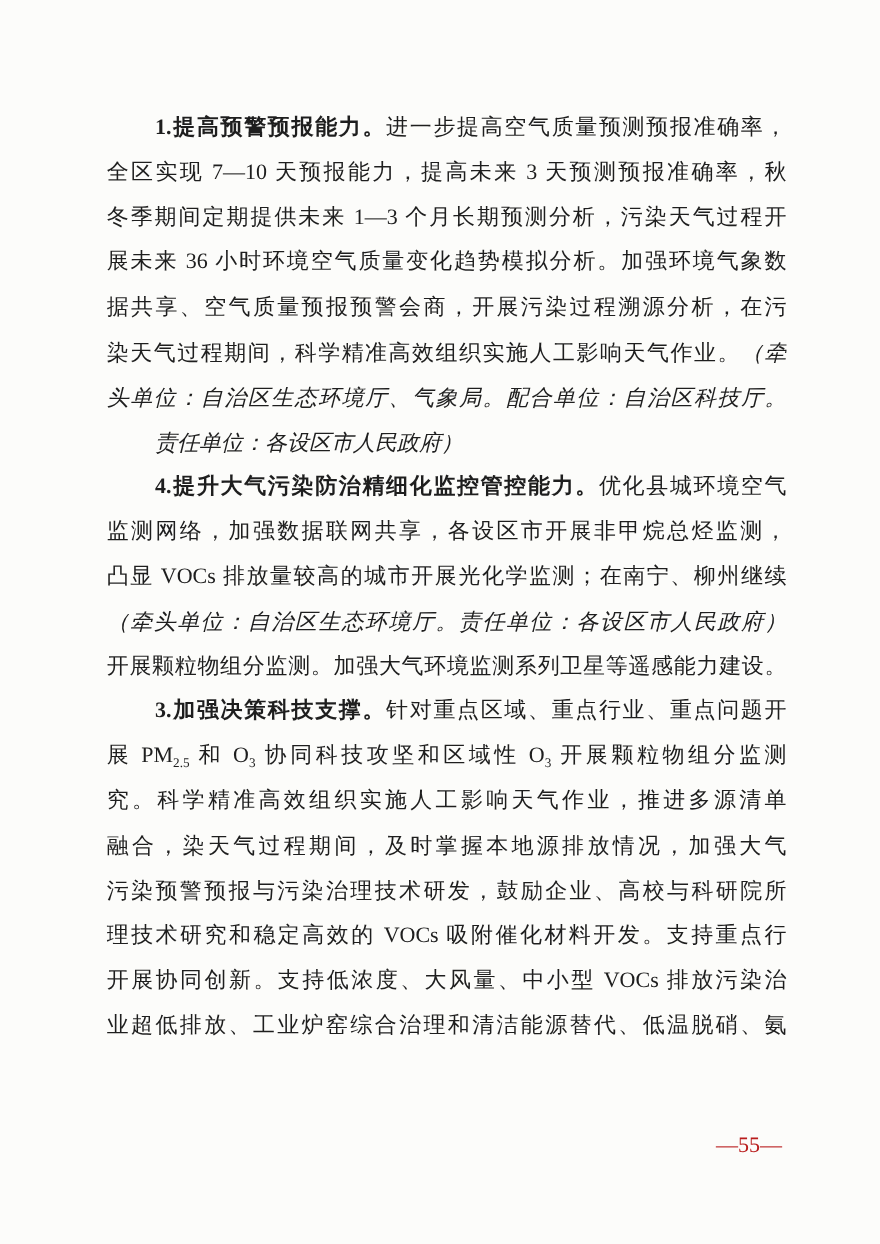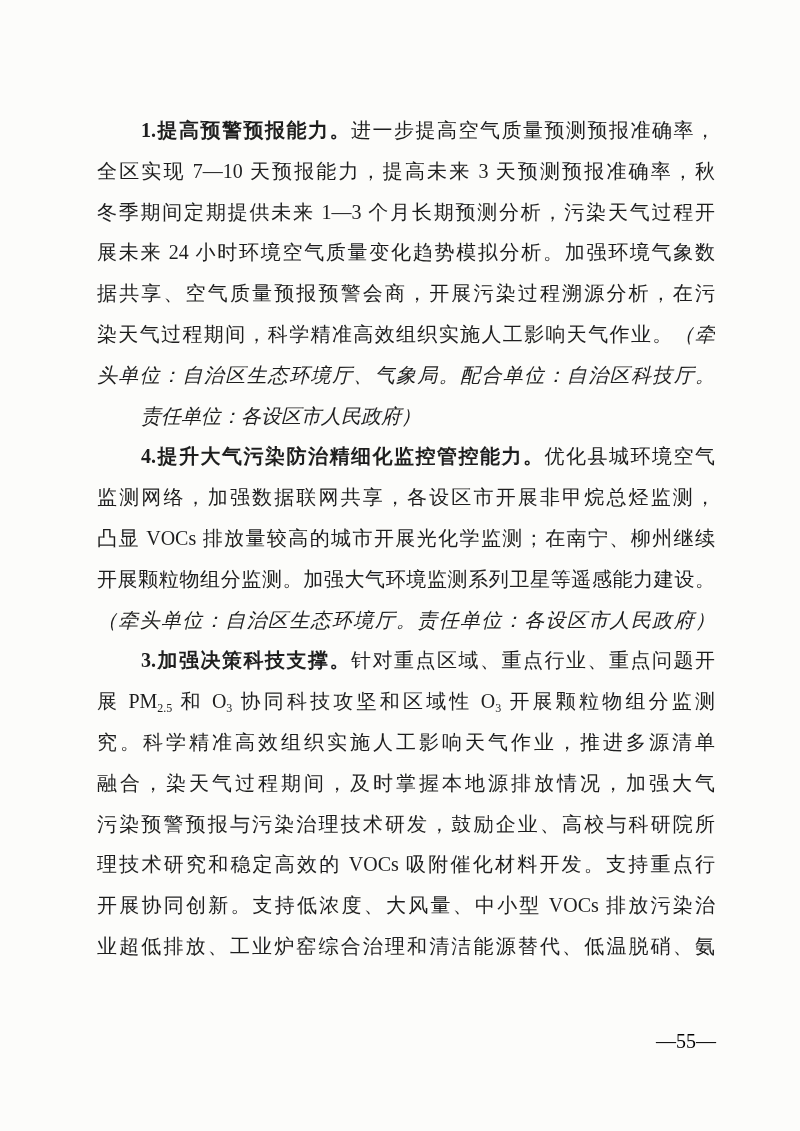--- a/index.html
+++ b/index.html
@@ -12,21 +12,21 @@
     width: 800px;
     height: 1131px;
     background: #fcfcfa;
     overflow: hidden;
     font-family: "Liberation Serif", "DejaVu Serif", serif;
     color: #1e1e1e;
   }
   .text-block {
     position: absolute;
     left: 97px;
-    top: 110px;
+    top: 96px;
     width: 618px;
   }
   .line {
     height: 40.8px;
     line-height: 40.8px;
     font-size: 20px;
     text-align: justify;
     text-align-last: justify;
     overflow: hidden;
   }
@@ -50,45 +50,44 @@
     position: relative;
     top: 4px;
   }
   .page-number {
     position: absolute;
     top: 1029px;
     left: 651px;
     width: 70px;
     font-size: 20px;
     line-height: 24px;
-    text-align: center;
-    color: #000000;
+    color: #b91c1c;
   }
 </style>
 </head>
 <body>
 
 <div class="page">
   <div class="text-block">
       <div>
         <div class="line indent"><span class="b">1.提高预警预报能力。</span><span>进一步提高空气质量预测预报准确率，</span></div>
         <div class="line"><span>全区实现 7—10 天预报能力，提高未来 3 天预测预报准确率，秋</span></div>
         <div class="line"><span>冬季期间定期提供未来 1—3 个月长期预测分析，污染天气过程开</span></div>
-        <div class="line"><span>展未来 24 小时环境空气质量变化趋势模拟分析。加强环境气象数</span></div>
+        <div class="line"><span>展未来 36 小时环境空气质量变化趋势模拟分析。加强环境气象数</span></div>
         <div class="line"><span>据共享、空气质量预报预警会商，开展污染过程溯源分析，在污</span></div>
         <div class="line"><span>染天气过程期间，科学精准高效组织实施人工影响天气作业。</span><span class="k">（牵</span></div>
         <div class="line"><span class="k">头单位：自治区生态环境厅、气象局。配合单位：自治区科技厅。</span></div>
         <div class="line last"><span class="k">责任单位：各设区市人民政府）</span></div>
       </div>
       <div>
         <div class="line indent"><span class="b">4.提升大气污染防治精细化监控管控能力。</span><span>优化县城环境空气</span></div>
         <div class="line"><span>监测网络，加强数据联网共享，各设区市开展非甲烷总烃监测，</span></div>
         <div class="line"><span>凸显 VOCs 排放量较高的城市开展光化学监测；在南宁、柳州继续</span></div>
+        <div class="line"><span class="k">（牵头单位：自治区生态环境厅。责任单位：各设区市人民政府）</span></div>
         <div class="line"><span>开展颗粒物组分监测。加强大气环境监测系列卫星等遥感能力建设。</span></div>
-        <div class="line"><span class="k">（牵头单位：自治区生态环境厅。责任单位：各设区市人民政府）</span></div>
       </div>
       <div>
         <div class="line indent"><span class="b">3.加强决策科技支撑。</span><span>针对重点区域、重点行业、重点问题开</span></div>
         <div class="line"><span>展 PM</span><span class="sub">2.5</span><span> 和 O</span><span class="sub">3</span><span> 协同科技攻坚和区域性 O</span><span class="sub">3</span><span> 开展颗粒物组分监测</span></div>
         <div class="line"><span>究。科学精准高效组织实施人工影响天气作业，推进多源清单</span></div>
         <div class="line"><span>融合，染天气过程期间，及时掌握本地源排放情况，加强大气</span></div>
         <div class="line"><span>污染预警预报与污染治理技术研发，鼓励企业、高校与科研院所</span></div>
         <div class="line"><span>理技术研究和稳定高效的 VOCs 吸附催化材料开发。支持重点行</span></div>
         <div class="line"><span>开展协同创新。支持低浓度、大风量、中小型 VOCs 排放污染治</span></div>
         <div class="line"><span>业超低排放、工业炉窑综合治理和清洁能源替代、低温脱硝、氨</span></div>

